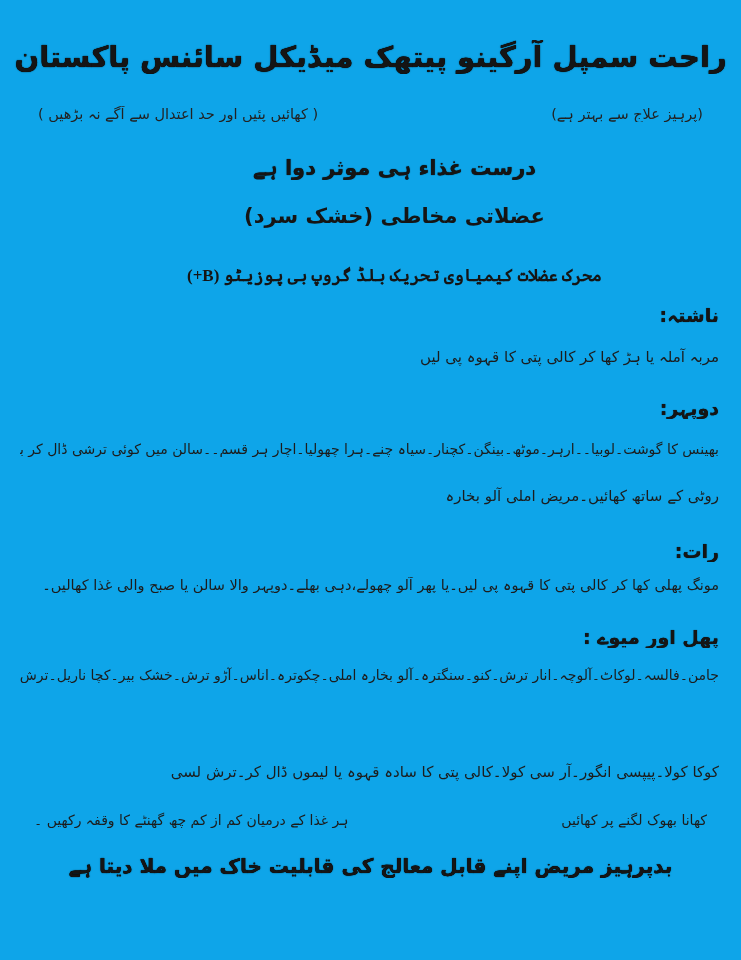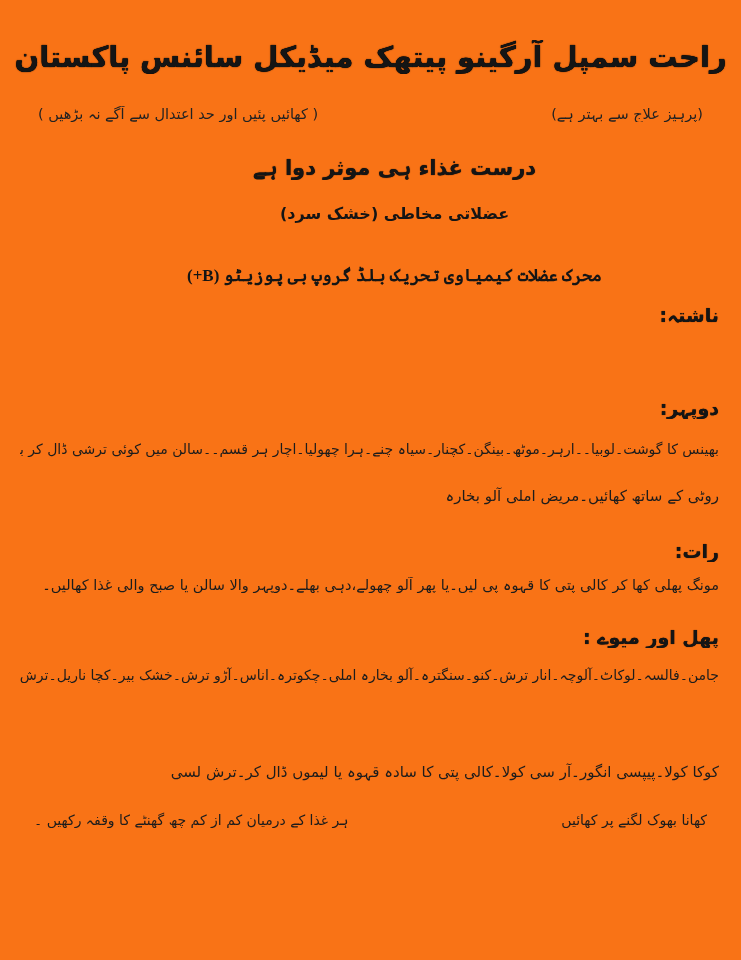--- a/index.html
+++ b/index.html
@@ -4,21 +4,21 @@
 <style>
   html, body {
     margin: 0;
     padding: 0;
     background: #ffffff;
   }
   .doc {
     position: relative;
     width: 741px;
     height: 960px;
-    background: #f97316;
+    background: #0ea5e9;
     direction: rtl;
     color: #151515;
     font-family: "DejaVu Sans", sans-serif;
     overflow: hidden;
   }
   .abs {
     position: absolute;
     left: 0;
     right: 0;
     white-space: nowrap;
@@ -45,21 +45,21 @@
     color: #222;
   }
   .motto {
     top: 156px;
     font-size: 21px;
     font-weight: bold;
     text-shadow: 0 0 1px #000;
   }
   .temperament {
     top: 204px;
-    font-size: 16px;
+    font-size: 21px;
     font-weight: 600;
   }
   .bloodline {
     top: 265px;
     font-size: 17px;
     font-weight: 600;
     font-family: Liberation Serif, serif;
   }
   .sec-h {
     font-size: 19px;
@@ -109,32 +109,34 @@
     <span>( کھائیں پئیں اور حد اعتدال سے آگے نہ بڑھیں )</span>
   </div>
 
   <div class="abs center motto">درست غذاء ہی موثر دوا ہے</div>
 
   <div class="abs center temperament">عضلاتی مخاطی (خشک سرد)</div>
 
   <div class="abs center bloodline">محرک عضلات کیمیاوی تحریک بلڈ گروپ بی پوزیٹو (B+)</div>
 
   <div class="abs rstart sec-h h-nashta">ناشتہ:</div>
+  <div class="abs rstart sec-l l-nashta">مربہ آملہ یا ہڑ کھا کر کالی پتی کا قہوہ پی لیں</div>
 
   <div class="abs rstart sec-h h-dopahar">دوپہر:</div>
   <div class="abs rstart sec-l l-dop1">بھینس کا گوشت۔لوبیا۔۔ارہر۔موٹھ۔بینگن۔کچنار۔سیاہ چنے۔ہرا چھولیا۔اچار ہر قسم۔۔سالن میں کوئی ترشی ڈال کر باجرے کی</div>
   <div class="abs rstart sec-l l-dop2">روٹی کے ساتھ کھائیں۔مریض املی آلو بخارہ</div>
 
   <div class="abs rstart sec-h h-raat">رات:</div>
   <div class="abs rstart sec-l l-raat">مونگ پھلی کھا کر کالی پتی کا قہوہ پی لیں۔یا پھر آلو چھولے،دہی بھلے۔دوپہر والا سالن یا صبح والی غذا کھالیں۔</div>
 
   <div class="abs rstart sec-h h-phal">پھل اور میوے :</div>
   <div class="abs rstart sec-l l-phal">جامن۔فالسہ۔لوکاٹ۔آلوچہ۔انار ترش۔کنو۔سنگترہ۔آلو بخارہ املی۔چکوترہ۔اناس۔آڑو ترش۔خشک بیر۔کچا ناریل۔ترش انگور</div>
 
   <div class="abs rstart sec-l l-mash">کوکا کولا۔پیپسی انگور۔آر سی کولا۔کالی پتی کا سادہ قہوہ یا لیموں ڈال کر۔ترش لسی</div>
 
   <div class="abs footnote-row">
     <span>کھانا بھوک لگنے پر کھائیں</span>
     <span>ہر غذا کے درمیان کم از کم چھ گھنٹے کا وقفہ رکھیں ۔</span>
   </div>
 
+  <div class="abs footer-line">بدپرہیز مریض اپنے قابل معالج کی قابلیت خاک میں ملا دیتا ہے</div>
 
 </div>
 
 </body></html>

